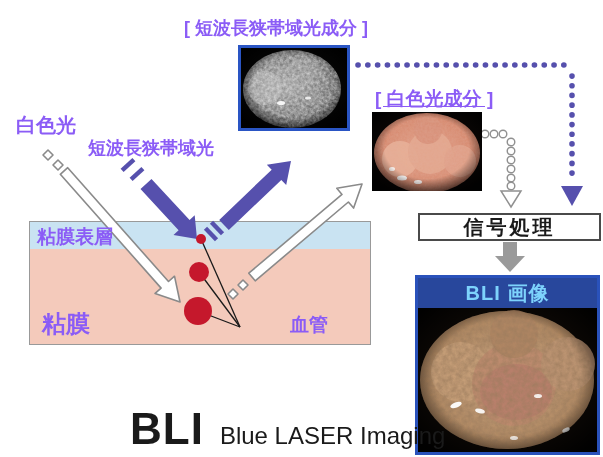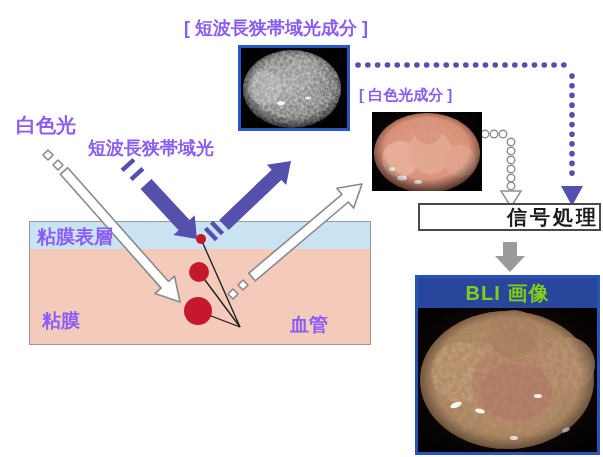--- a/index.html
+++ b/index.html
@@ -11,38 +11,38 @@
   .jp{font-weight:bold;color:#8b5cf6;white-space:nowrap;}
 
   
   #tissue{left:29px;top:221px;width:340px;height:122px;border:1px solid #999;background:#f4cabb;z-index:1;}
   #tissue .surface{position:absolute;left:0;top:0;width:100%;height:27px;background:#c9e3f2;}
 
   
   .lbl-white-light{left:16px;top:112px;font-size:20px;z-index:6;}
   .lbl-narrowband{left:88px;top:136px;font-size:18px;z-index:6;}
   .lbl-surface{left:37px;top:224px;font-size:19px;z-index:6;}
-  .lbl-mucosa{left:42px;top:308px;font-size:19px;z-index:6;}
+  .lbl-mucosa{left:42px;top:308px;font-size:24px;z-index:6;}
   .lbl-vessel{left:246px;top:312px;font-size:19px;z-index:6;margin-left:44px;}
   .lbl-nbi-title{left:184px;top:16px;font-size:18px;z-index:6;}
-  .lbl-white-title{left:359px;top:86px;font-size:15px;z-index:6;}
+  .lbl-white-title{left:375px;top:86px;font-size:19px;z-index:6;text-decoration:underline;}
 
   
   #nbi-panel{left:238px;top:45px;width:106px;height:80px;border:3px solid #2a55c4;background:#000;z-index:4;}
   #white-panel{left:372px;top:112px;width:110px;height:79px;background:#000;z-index:4;}
 
   
-  #signal-box{left:418px;top:203px;width:179px;height:24px;background:#fff;border:2px solid #4a4a4a;
-    display:flex;align-items:center;justify-content:flex-end;z-index:4;}
+  #signal-box{left:418px;top:213px;width:179px;height:24px;background:#fff;border:2px solid #4a4a4a;
+    display:flex;align-items:center;justify-content:center;z-index:4;}
   #signal-box span{font-size:20px;font-weight:bold;letter-spacing:3px;}
 
   
   #bli-panel{left:415px;top:275px;width:179px;height:174px;border:3px solid #2a52bb;background:#000;z-index:4;}
   #bli-panel .hdr{height:30px;background:#28479c;display:flex;align-items:center;justify-content:center;}
-  #bli-panel .hdr span{color:#84cc16;font-size:20px;font-weight:bold;letter-spacing:1px;}
+  #bli-panel .hdr span{color:#7dd3fc;font-size:20px;font-weight:bold;letter-spacing:1px;}
 
   
   #footer{left:130px;top:404px;display:flex;align-items:baseline;gap:16px;z-index:6;}
   #footer .abbr{font-size:44px;font-weight:600;letter-spacing:1px;}
   #footer .full{font-size:24px;font-weight:400;}
 
   svg{display:block;}
   #overlay{left:0;top:0;z-index:3;}
 </style>
 </head>
@@ -217,14 +217,18 @@
   </div>
 
   <div class="abs jp lbl-nbi-title">[ 短波長狭帯域光成分 ]</div>
   <div class="abs jp lbl-white-title">[ 白色光成分 ]</div>
   <div class="abs jp lbl-white-light">白色光</div>
   <div class="abs jp lbl-narrowband">短波長狭帯域光</div>
   <div class="abs jp lbl-surface">粘膜表層</div>
   <div class="abs jp lbl-mucosa">粘膜</div>
   <div class="abs jp lbl-vessel">血管</div>
 
+  <div id="footer" class="abs">
+    <span class="abbr">BLI</span>
+    <span class="full">Blue LASER Imaging</span>
+  </div>
 
 </div>
 
 </body></html>

